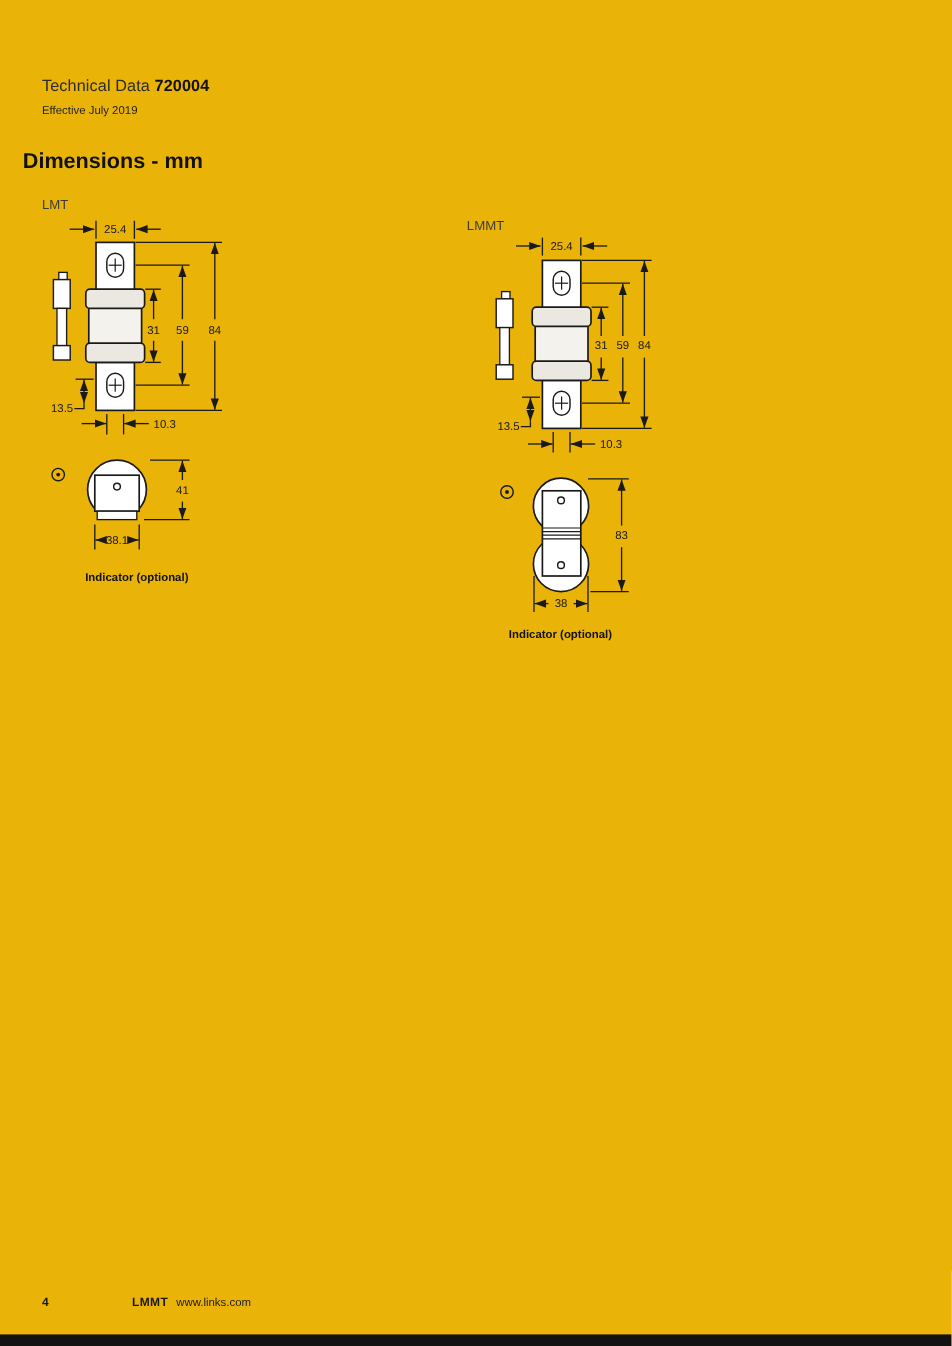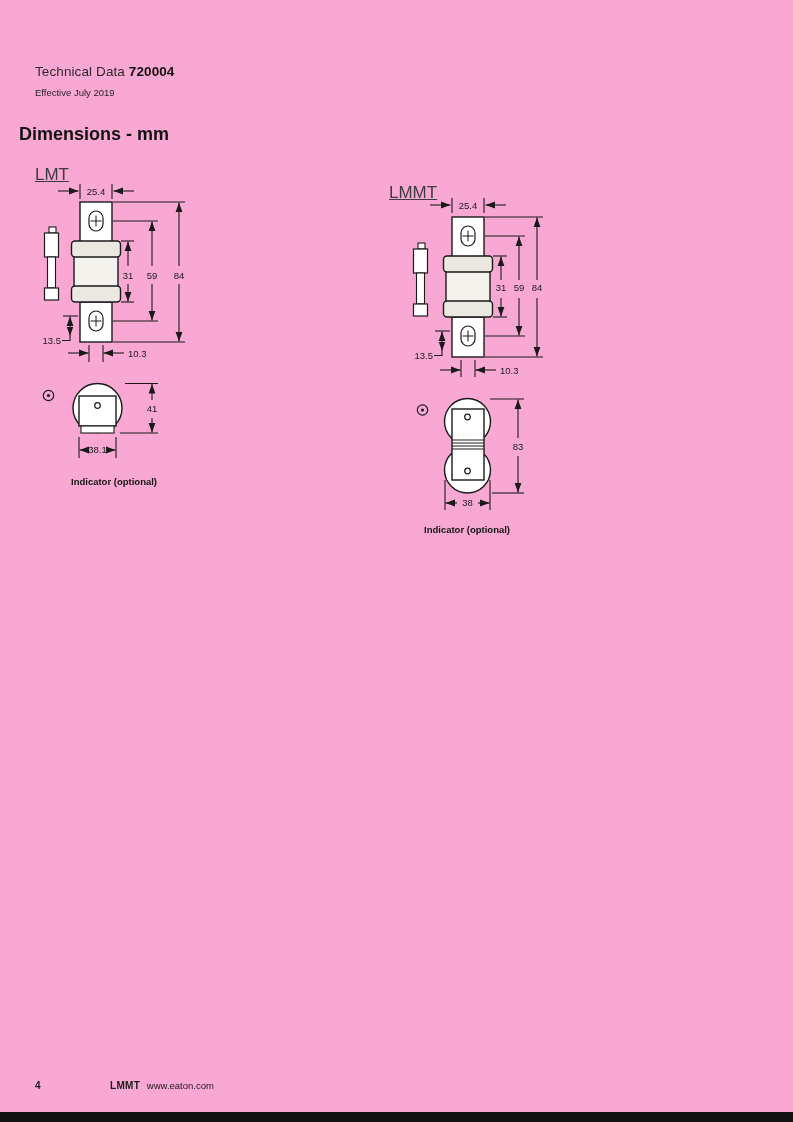--- a/index.html
+++ b/index.html
@@ -1,29 +1,29 @@
 <!DOCTYPE html>
 <html><head>
 <meta charset="utf-8">
 <style>
   * { margin:0; padding:0; box-sizing:border-box; }
   body { background:#fff; font-family:"Liberation Sans", sans-serif; }
-  .page { position:relative; width:793px; height:1122px; background:#f9a8d4; color:#1a1a1a; overflow:hidden; }
+  .page { position:relative; width:793px; height:1122px; background:#eab308; color:#1a1a1a; overflow:hidden; }
 
   .abs { position:absolute; }
 
   .doc-line { left:35px; top:64px; font-size:13.5px; letter-spacing:.1px; color:#2b2b2b; }
   .doc-line .docnum { font-weight:700; color:#111; }
   .effective { left:35px; top:87px; font-size:9.5px; color:#1f1f1f; }
   .product-title { left:388px; top:64px; font-size:13.5px; color:#1f1f1f; white-space:nowrap; }
   .product-title .desc { margin-left:9px; }
 
   .section-title { left:19px; top:124px; font-size:18px; font-weight:700; color:#111; }
 
-  .fig-label { font-size:17px; color:#3c3c3c;text-decoration:underline; }
+  .fig-label { font-size:11px; color:#3c3c3c; }
   .indicator-note { font-size:9.5px; font-weight:700; color:#111;padding-left:36px; }
 
   .footer-page { left:35px; top:1080px; font-size:10px; font-weight:700; }
   .footer-brand { left:110px; top:1080px; font-size:10px; white-space:nowrap; }
   .footer-brand .brand { font-weight:700; letter-spacing:.3px; }
   .footer-brand .site { font-weight:400; font-size:9.5px; margin-left:4px; }
 
   .bottom-bar { left:0; top:1112px; width:793px; height:10px; background:#121212; }
 
   svg { position:absolute; overflow:visible; }
@@ -273,17 +273,17 @@
       <line x1="478" y1="503" x2="489.5" y2="503" class="dline" marker-end="url(#ar2)"></line>
       <text x="467.5" y="506" text-anchor="middle" class="dtext">38</text>
     </g>
   </svg>
 
   <div class="abs indicator-note" style="left:388px; top:524px;">Indicator (optional)</div>
 
   <div class="abs footer-page">4</div>
   <div class="abs footer-brand">
     <span class="brand">LMMT</span>
-    <span class="site">www.eaton.com</span>
+    <span class="site">www.links.com</span>
   </div>
   <div class="abs bottom-bar"></div>
 
 </div>
 
 </body></html>

